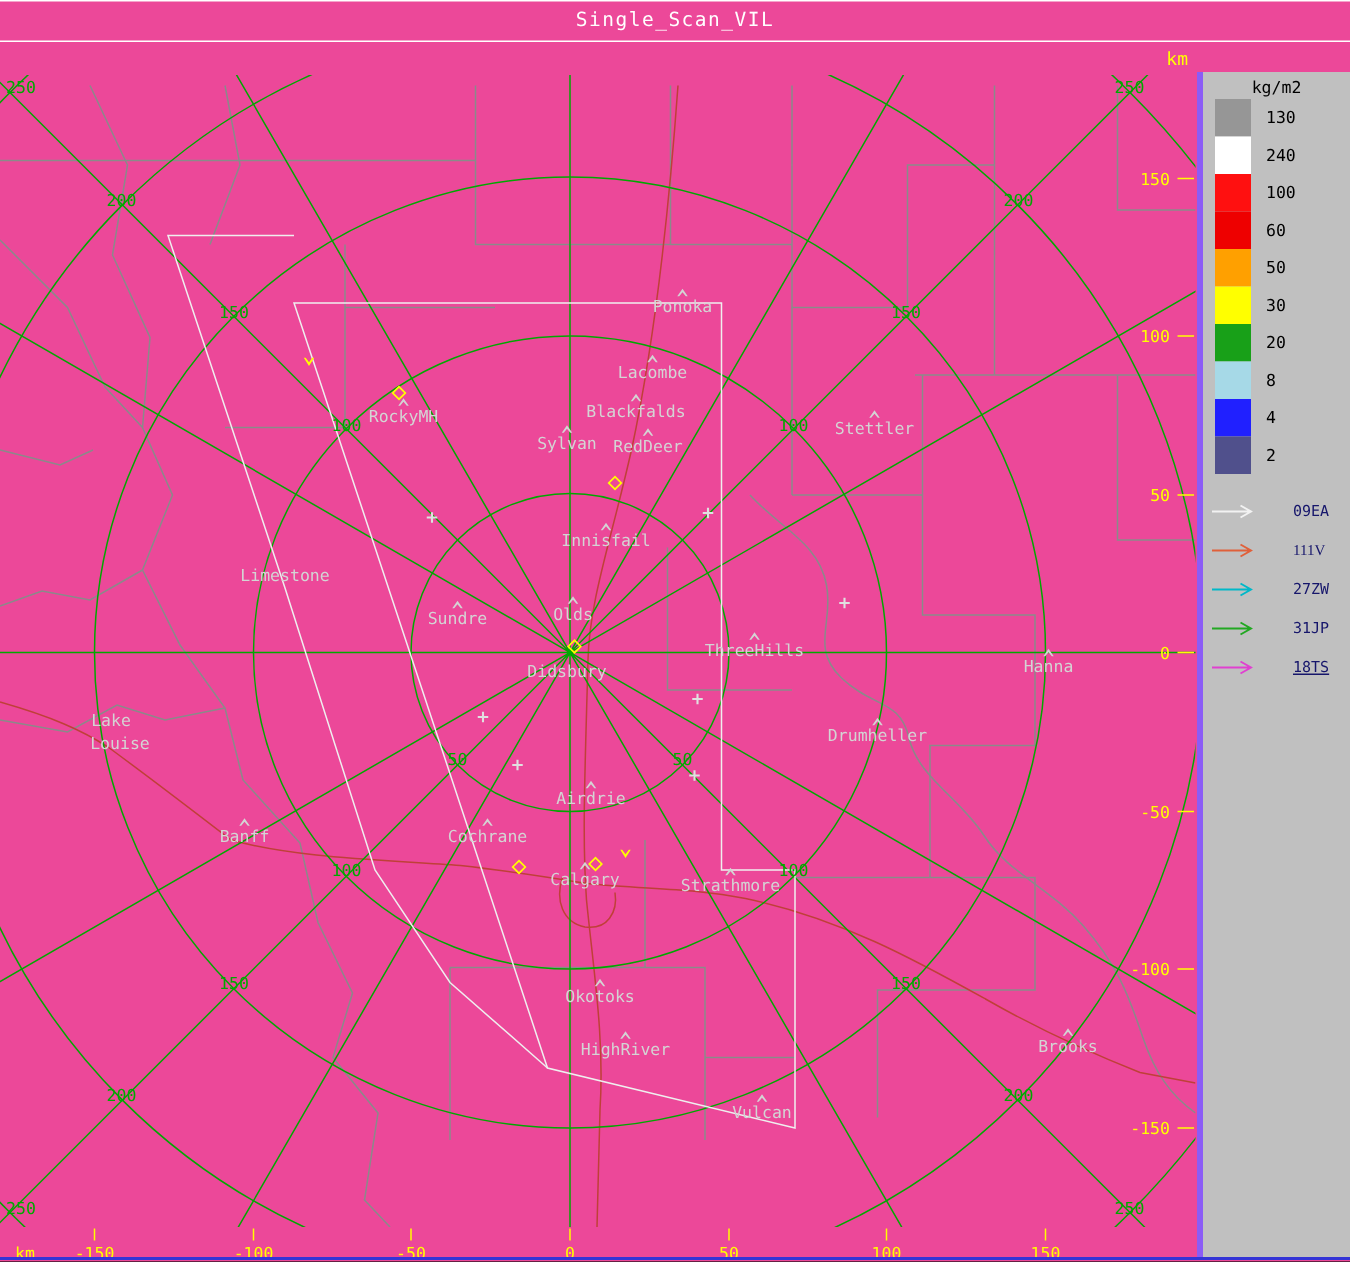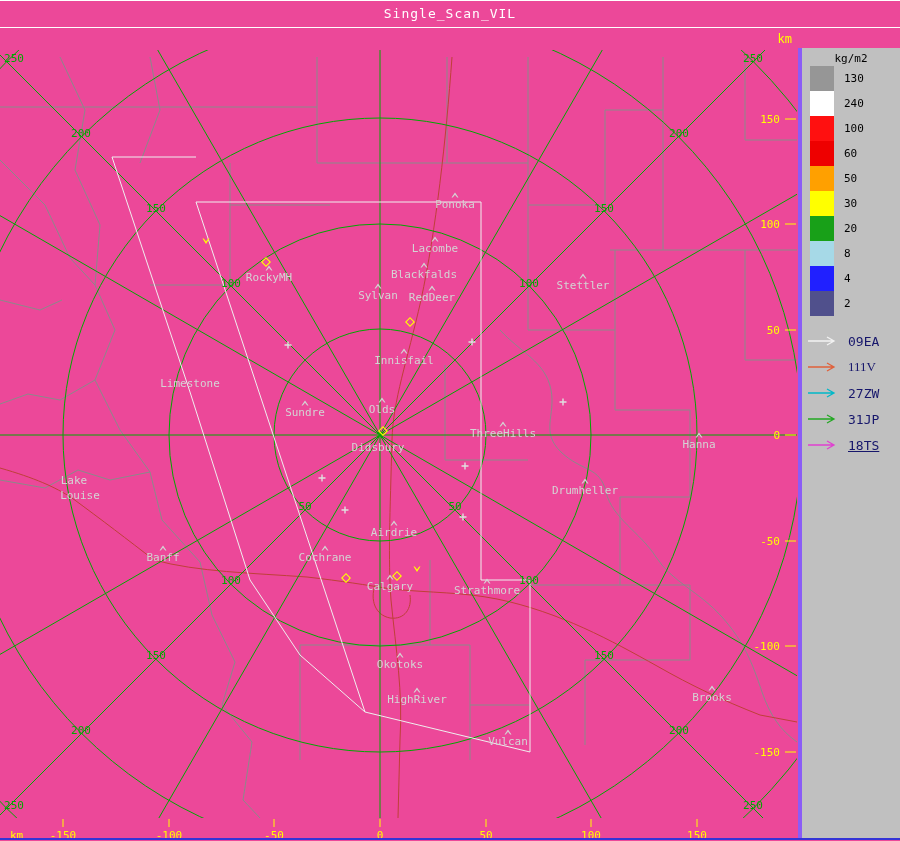--- a/index.html
+++ b/index.html
@@ -15,21 +15,21 @@
   .rl{text-anchor:middle;font-size:11px;}
   .ax text{font-size:11px;}
   .panel{position:absolute;top:48px;left:798px;width:102px;height:790px;
          border-left:4px solid #8b5cf6;box-sizing:border-box;}
   .panel-unit{text-align:center;font-size:11px;padding-top:4px;height:14px;}
   .swatch-row{display:flex;height:25px;align-items:center;padding-left:8px;}
   .swatch{width:24px;height:25px;flex:none;}
   .swatch-label{font-size:11px;margin-left:10px;}
   .cells{margin-top:12px;}
   .cell-row{display:flex;height:26px;align-items:center;padding-left:4px;}
-  .cell-id{font-size:13px;margin-left:6px;}
+  .cell-id{font-size:10px;margin-left:20px;}
   .footerline{position:absolute;left:0;top:838px;width:100%;height:2px;}
 </style>
 </head>
 <body>
 
 <div class="app">
 
   <div class="hrule" style="top:0"></div>
   <div class="title" style="color: rgb(255, 255, 255);">Single_Scan_VIL</div>
   <div class="hrule" style="top:27px"></div>

